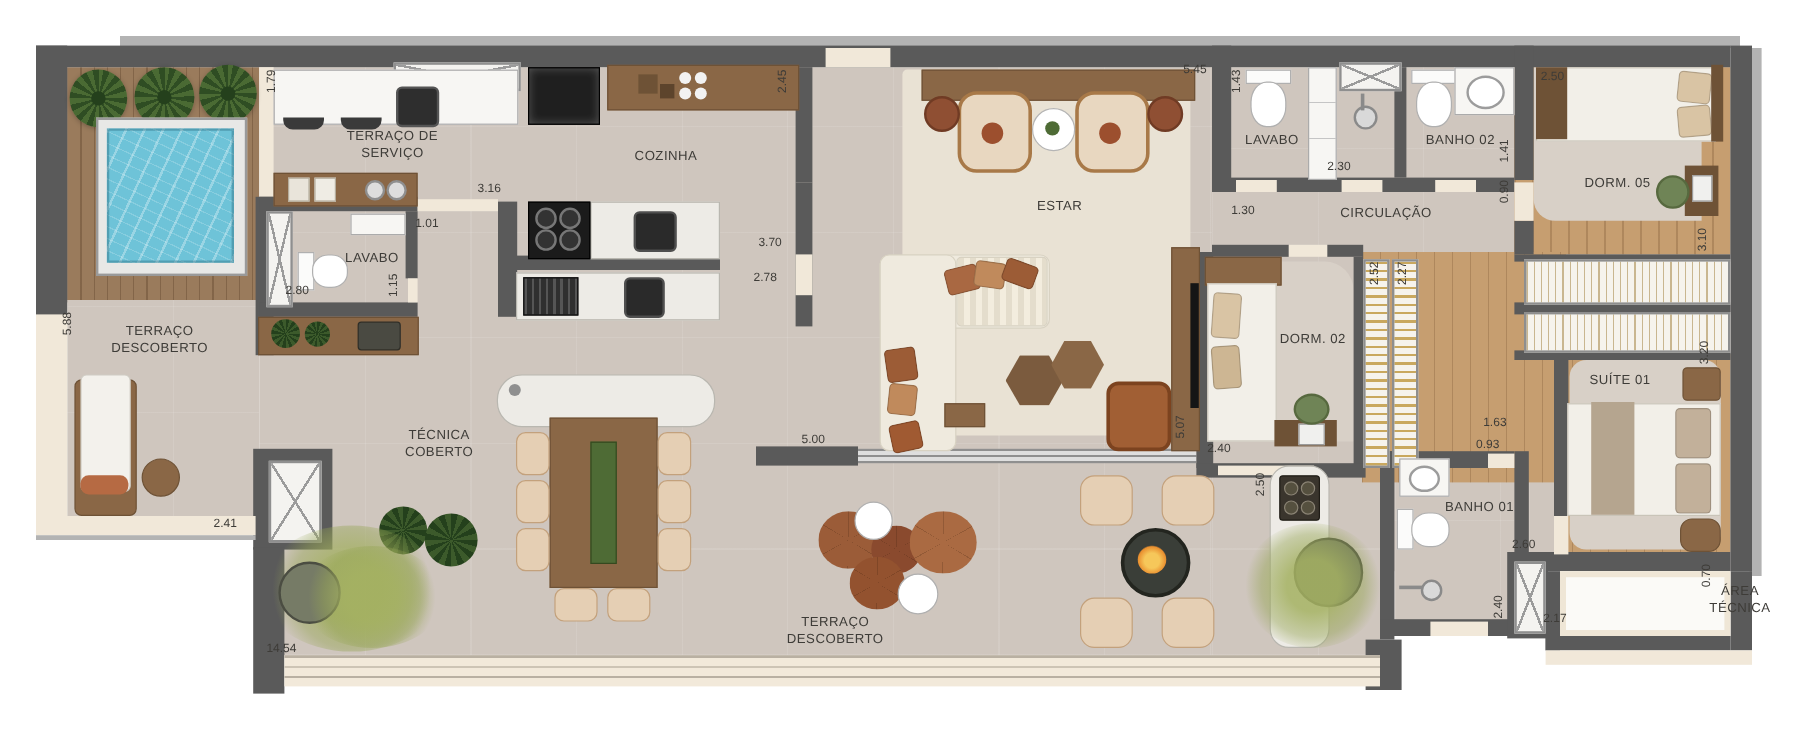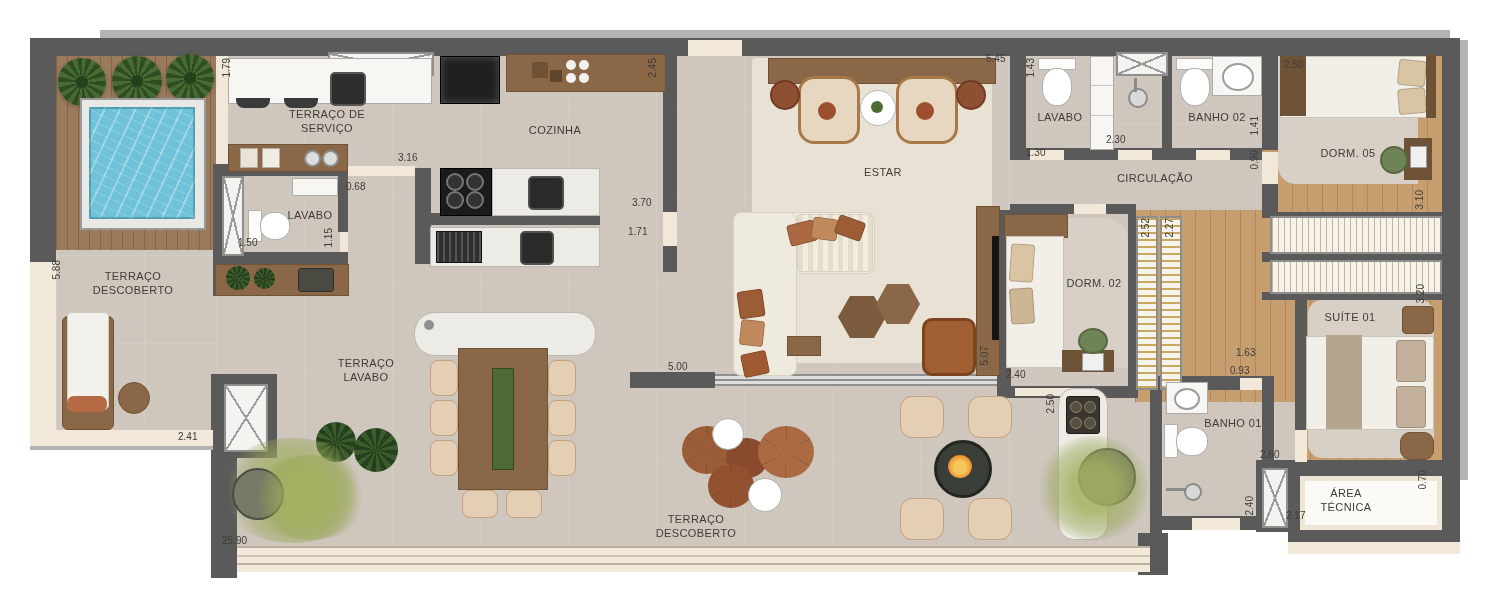--- a/index.html
+++ b/index.html
@@ -300,39 +300,39 @@
   <div class="a lab" style="left:280px;top:209px;width:60px">LAVABO</div>
   <div class="a lab" style="left:515px;top:124px;width:80px">COZINHA</div>
   <div class="a lab" style="left:855px;top:166px;width:56px">ESTAR</div>
   <div class="a lab" style="left:1028px;top:111px;width:64px">LAVABO</div>
   <div class="a lab" style="left:1180px;top:111px;width:74px">BANHO 02</div>
   <div class="a lab" style="left:1108px;top:172px;width:94px">CIRCULAÇÃO</div>
   <div class="a lab" style="left:1312px;top:147px;width:72px">DORM. 05</div>
   <div class="a lab" style="left:1058px;top:277px;width:72px">DORM. 02</div>
   <div class="a lab" style="left:1314px;top:311px;width:72px">SUÍTE 01</div>
   <div class="a lab" style="left:1196px;top:417px;width:74px">BANHO 01</div>
-  <div class="a lab" style="left:1308px;top:487px;width:76px">ÁREA TÉCNICA</div>
-  <div class="a lab" style="left:316px;top:357px;width:100px">TERRAÇO LAVABO</div>
+  <div class="a lab" style="left:1412px;top:487px;width:76px">ÁREA TÉCNICA</div>
+  <div class="a lab" style="left:316px;top:357px;width:100px">TÉCNICA COBERTO</div>
   <div class="a lab" style="left:636px;top:513px;width:120px">TERRAÇO DESCOBERTO</div>
 
   <div class="a dim dv" style="left:222px;top:58px">1.79</div>
   <div class="a dim" style="left:398px;top:153px">3.16</div>
-  <div class="a dim" style="left:346px;top:182px">0.68</div>
-  <div class="a dim" style="left:238px;top:238px">1.50</div>
+  <div class="a dim" style="left:346px;top:182px">1.01</div>
+  <div class="a dim" style="left:238px;top:238px">2.80</div>
   <div class="a dim dv" style="left:324px;top:228px">1.15</div>
   <div class="a dim dv" style="left:52px;top:260px">5.88</div>
   <div class="a dim" style="left:178px;top:432px">2.41</div>
-  <div class="a dim" style="left:222px;top:536px">25.90</div>
+  <div class="a dim" style="left:222px;top:536px">14.54</div>
   <div class="a dim dv" style="left:648px;top:58px">2.45</div>
   <div class="a dim" style="left:632px;top:198px">3.70</div>
-  <div class="a dim" style="left:628px;top:227px">1.71</div>
+  <div class="a dim" style="left:628px;top:227px">2.78</div>
   <div class="a dim" style="left:668px;top:362px">5.00</div>
   <div class="a dim" style="left:986px;top:54px">5.45</div>
   <div class="a dim dv" style="left:1026px;top:58px">1.43</div>
-  <div class="a dim" style="left:1026px;top:148px">1.30</div>
+  <div class="a dim" style="left:1026px;top:171px">1.30</div>
   <div class="a dim" style="left:1106px;top:135px">2.30</div>
   <div class="a dim dv" style="left:1250px;top:116px">1.41</div>
   <div class="a dim dv" style="left:1250px;top:150px">0.90</div>
   <div class="a dim" style="left:1284px;top:60px">2.50</div>
   <div class="a dim dv" style="left:1415px;top:190px">3.10</div>
   <div class="a dim dv" style="left:1141px;top:218px">2.52</div>
   <div class="a dim dv" style="left:1165px;top:218px">2.27</div>
   <div class="a dim" style="left:1006px;top:370px">2.40</div>
   <div class="a dim dv" style="left:980px;top:346px">5.07</div>
   <div class="a dim dv" style="left:1046px;top:394px">2.50</div>

